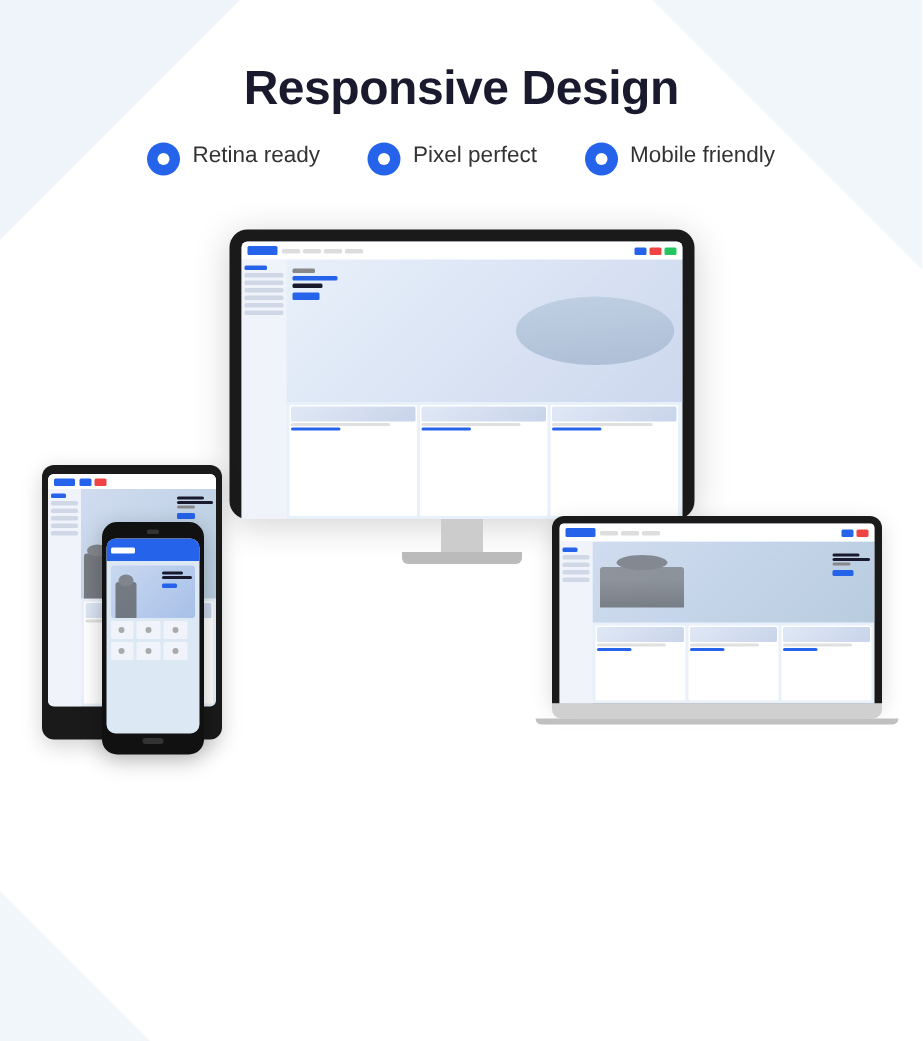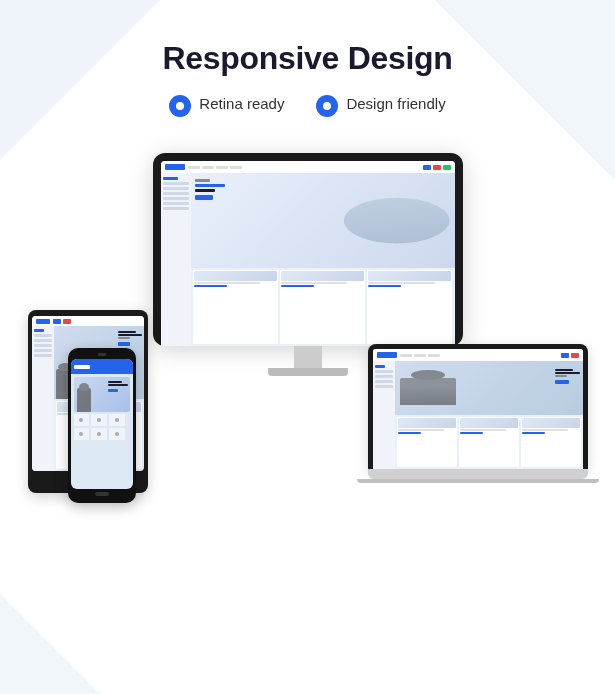--- a/index.html
+++ b/index.html
@@ -509,21 +509,25 @@
   <h1 class="main-title">Responsive Design</h1>
 
 
   <div class="features-row">
     <div class="feature-item">
       <div class="feature-icon blue"></div>
       <span>Retina ready</span>
     </div>
     <div class="feature-item">
       <div class="feature-icon blue"></div>
-      <span>Design friendly</span>
+      <span>Pixel perfect</span>
+    </div>
+    <div class="feature-item">
+      <div class="feature-icon blue"></div>
+      <span>Mobile friendly</span>
     </div>
   </div>
 
   <div class="devices-wrapper">
 
     <div class="monitor">
       <div class="monitor-screen-outer">
         <div class="monitor-screen">
           <div class="screen-content">
             <div class="screen-topbar">

